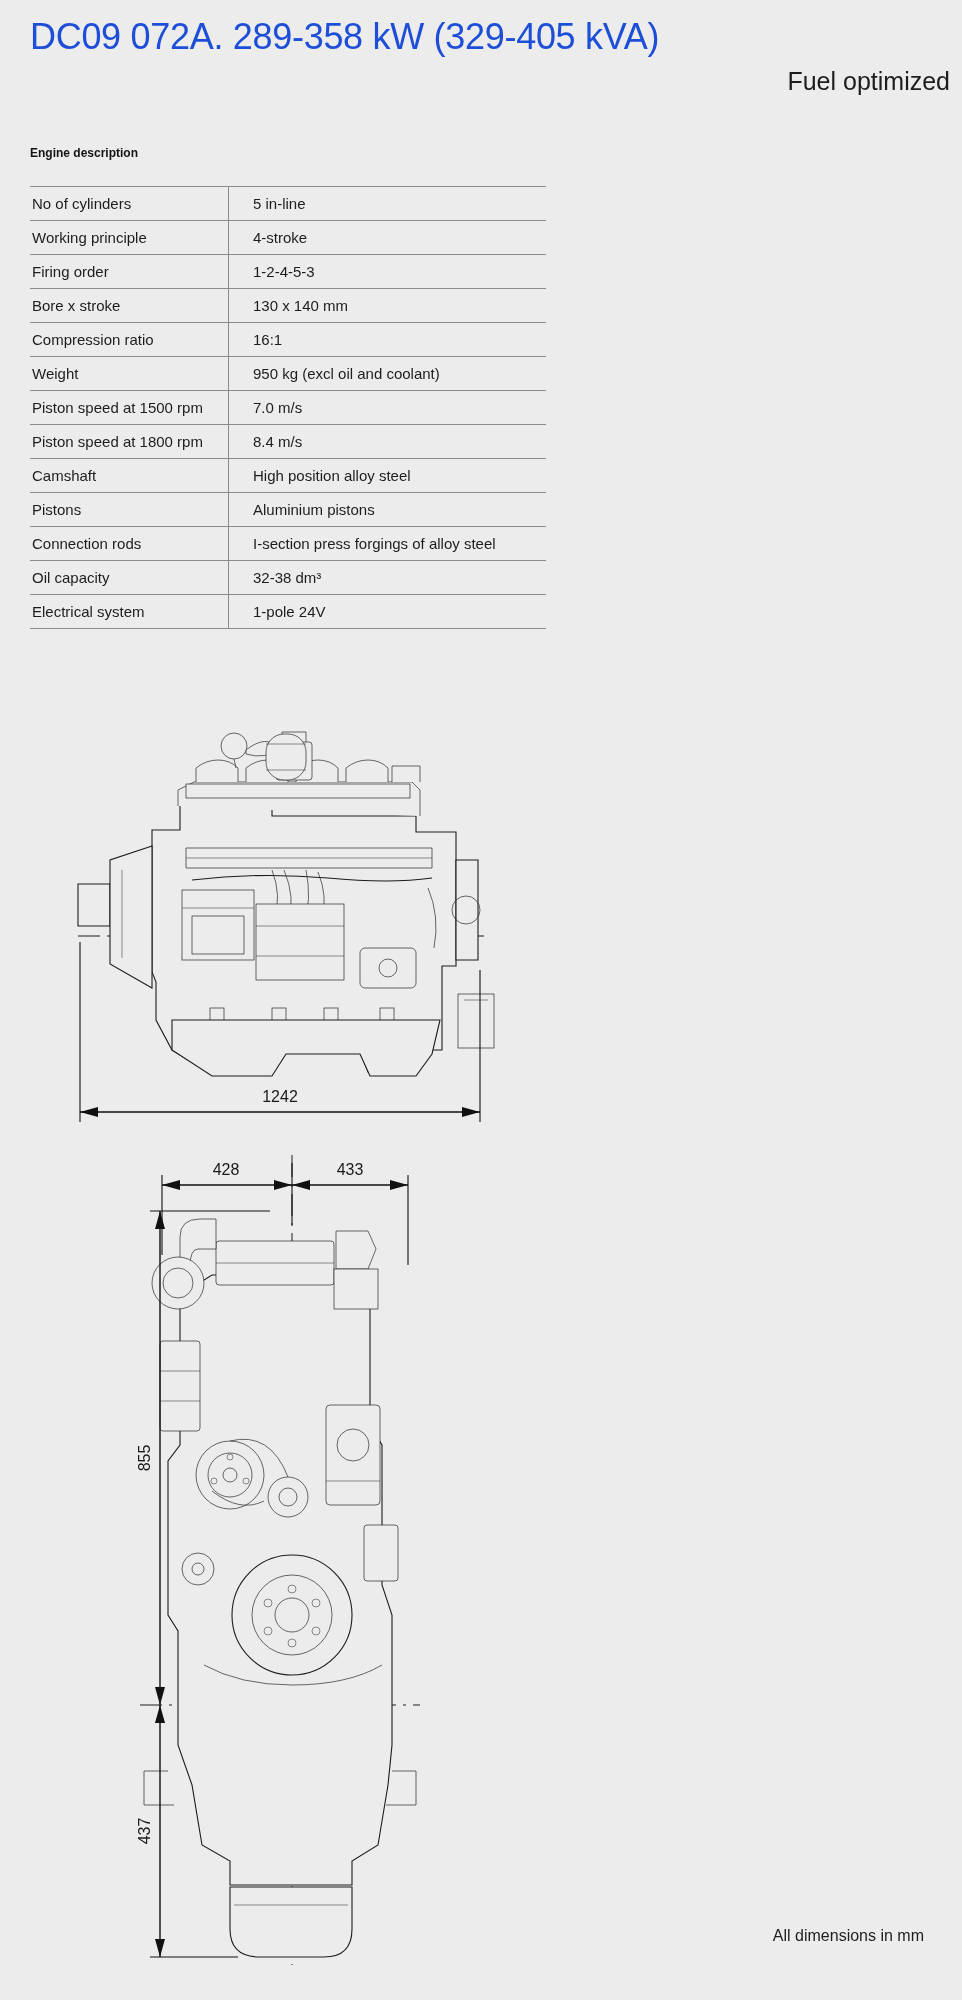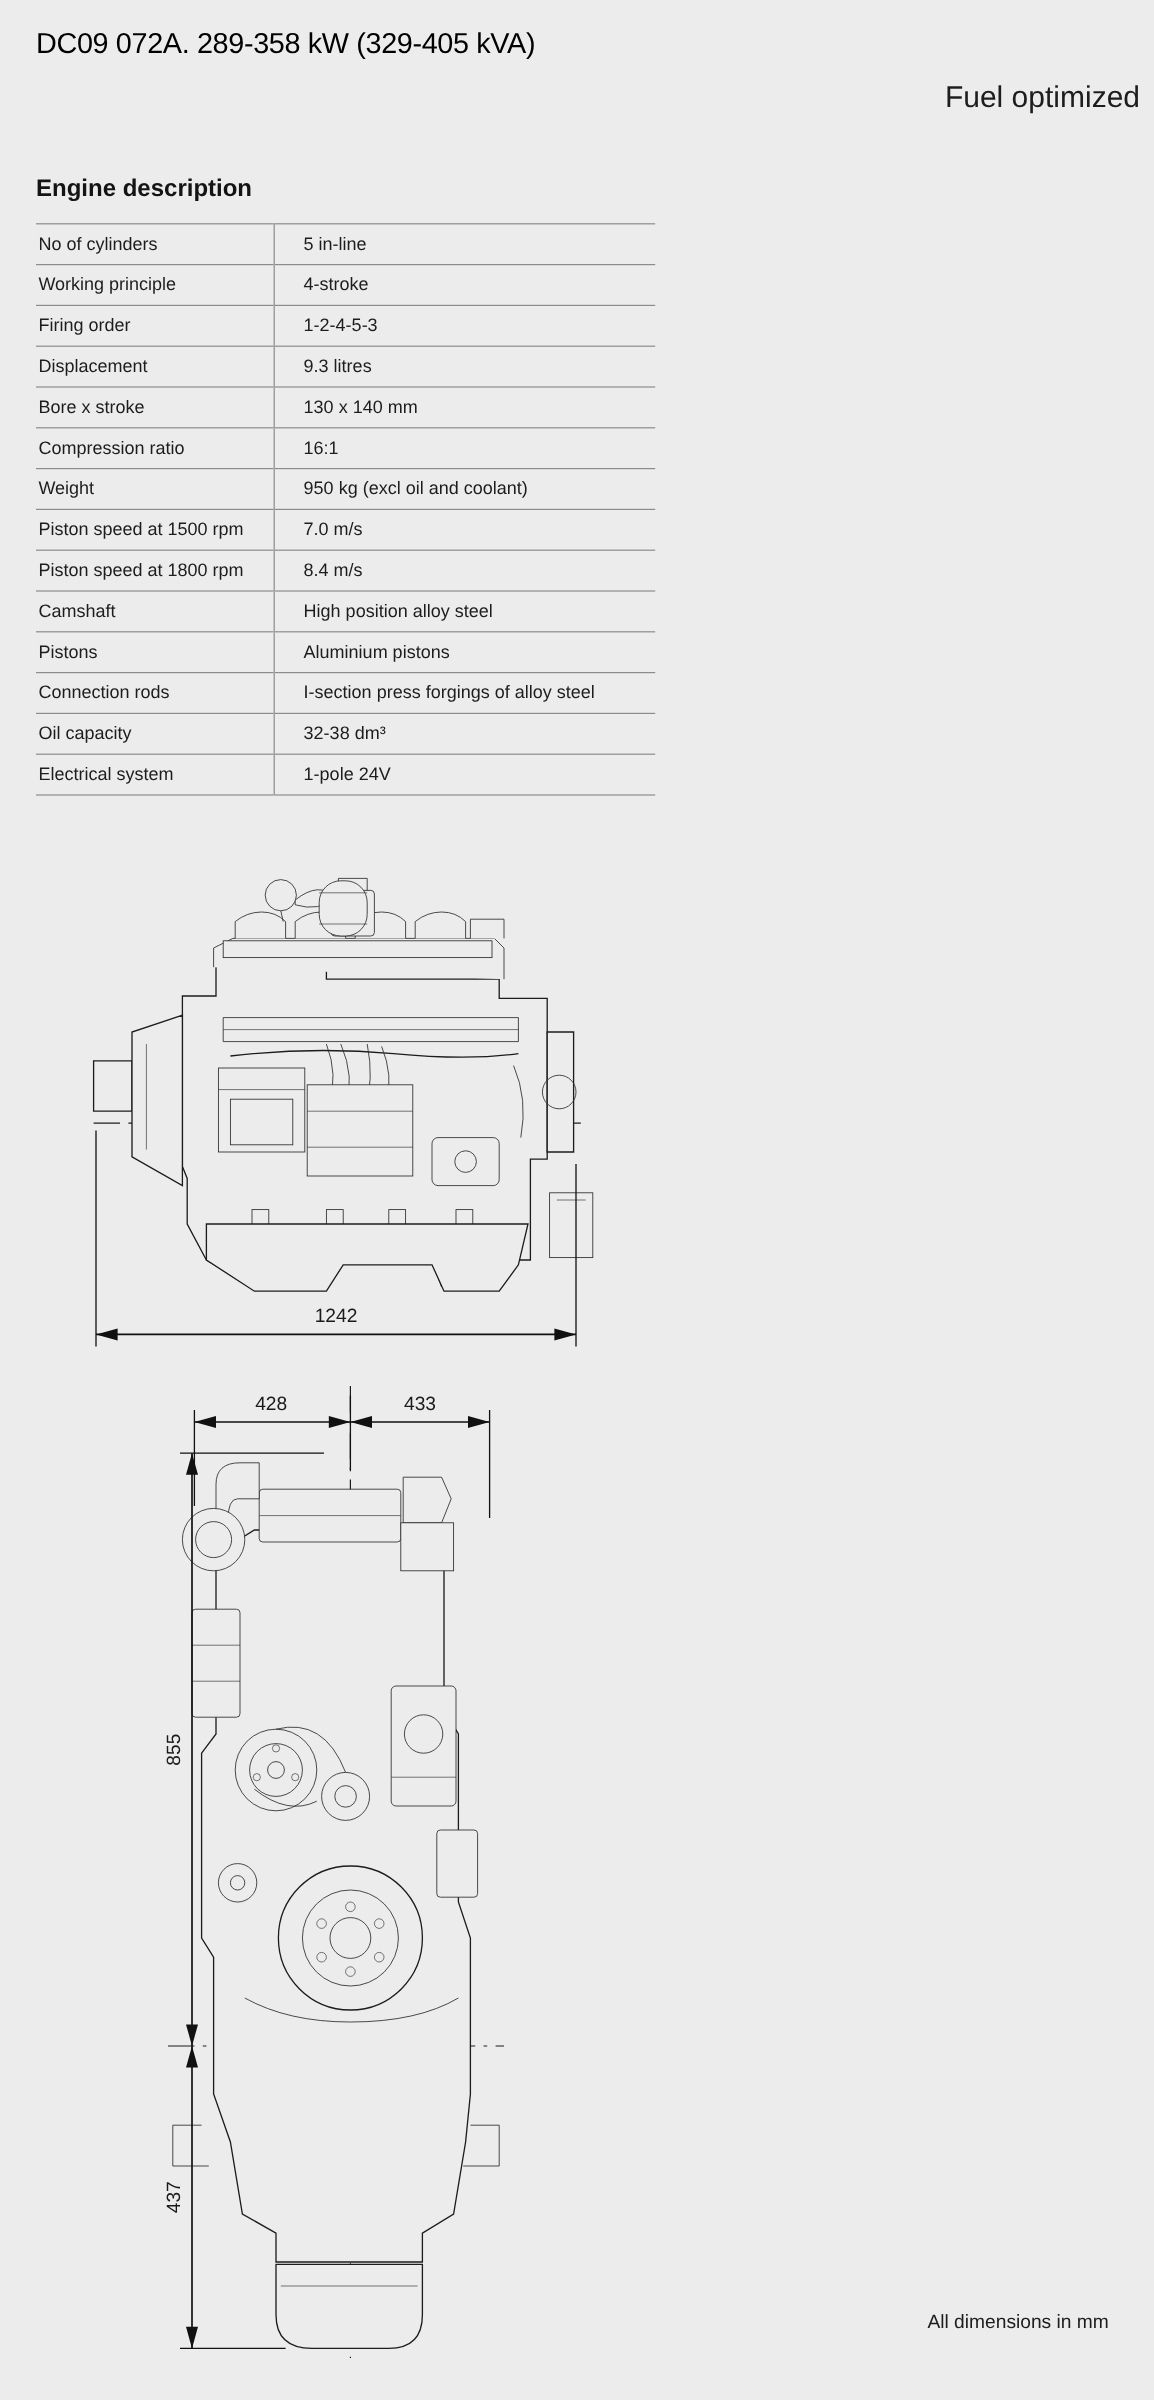--- a/index.html
+++ b/index.html
@@ -23,42 +23,42 @@
   }
 
   
   .header {
     position: absolute;
     left: 30px;
     top: 14px;
     width: 920px;
   }
   .doc-title {
-    font-size: 24px;
+    font-size: 36px;
     font-weight: 400;
     letter-spacing: -0.3px;
     line-height: 46px;
     margin: 0;
-    color: #000000;
+    color: #1d4ed8;
   }
   .doc-subtitle {
     font-size: 25px;
     font-weight: 400;
     line-height: 34px;
     margin: 4px 0 0 0;
     color: #1d1d1d;
     text-align: right;
   }
 
   
   .section-title {
     position: absolute;
     left: 30px;
     top: 146px;
-    font-size: 20px;
+    font-size: 12px;
     font-weight: bold;
     color: #141414;
   }
   .spec-table {
     position: absolute;
     left: 30px;
     top: 186px;
     width: 516px;
     border-collapse: collapse;
     font-size: 15px;
@@ -145,24 +145,20 @@
       </tr>
       <tr>
         <td class="k">Working principle</td>
         <td class="v">4-stroke</td>
       </tr>
       <tr>
         <td class="k">Firing order</td>
         <td class="v">1-2-4-5-3</td>
       </tr>
       <tr>
-        <td class="k">Displacement</td>
-        <td class="v">9.3 litres</td>
-      </tr>
-      <tr>
         <td class="k">Bore x stroke</td>
         <td class="v">130 x 140 mm</td>
       </tr>
       <tr>
         <td class="k">Compression ratio</td>
         <td class="v">16:1</td>
       </tr>
       <tr>
         <td class="k">Weight</td>
         <td class="v">950 kg (excl oil and coolant)</td>

